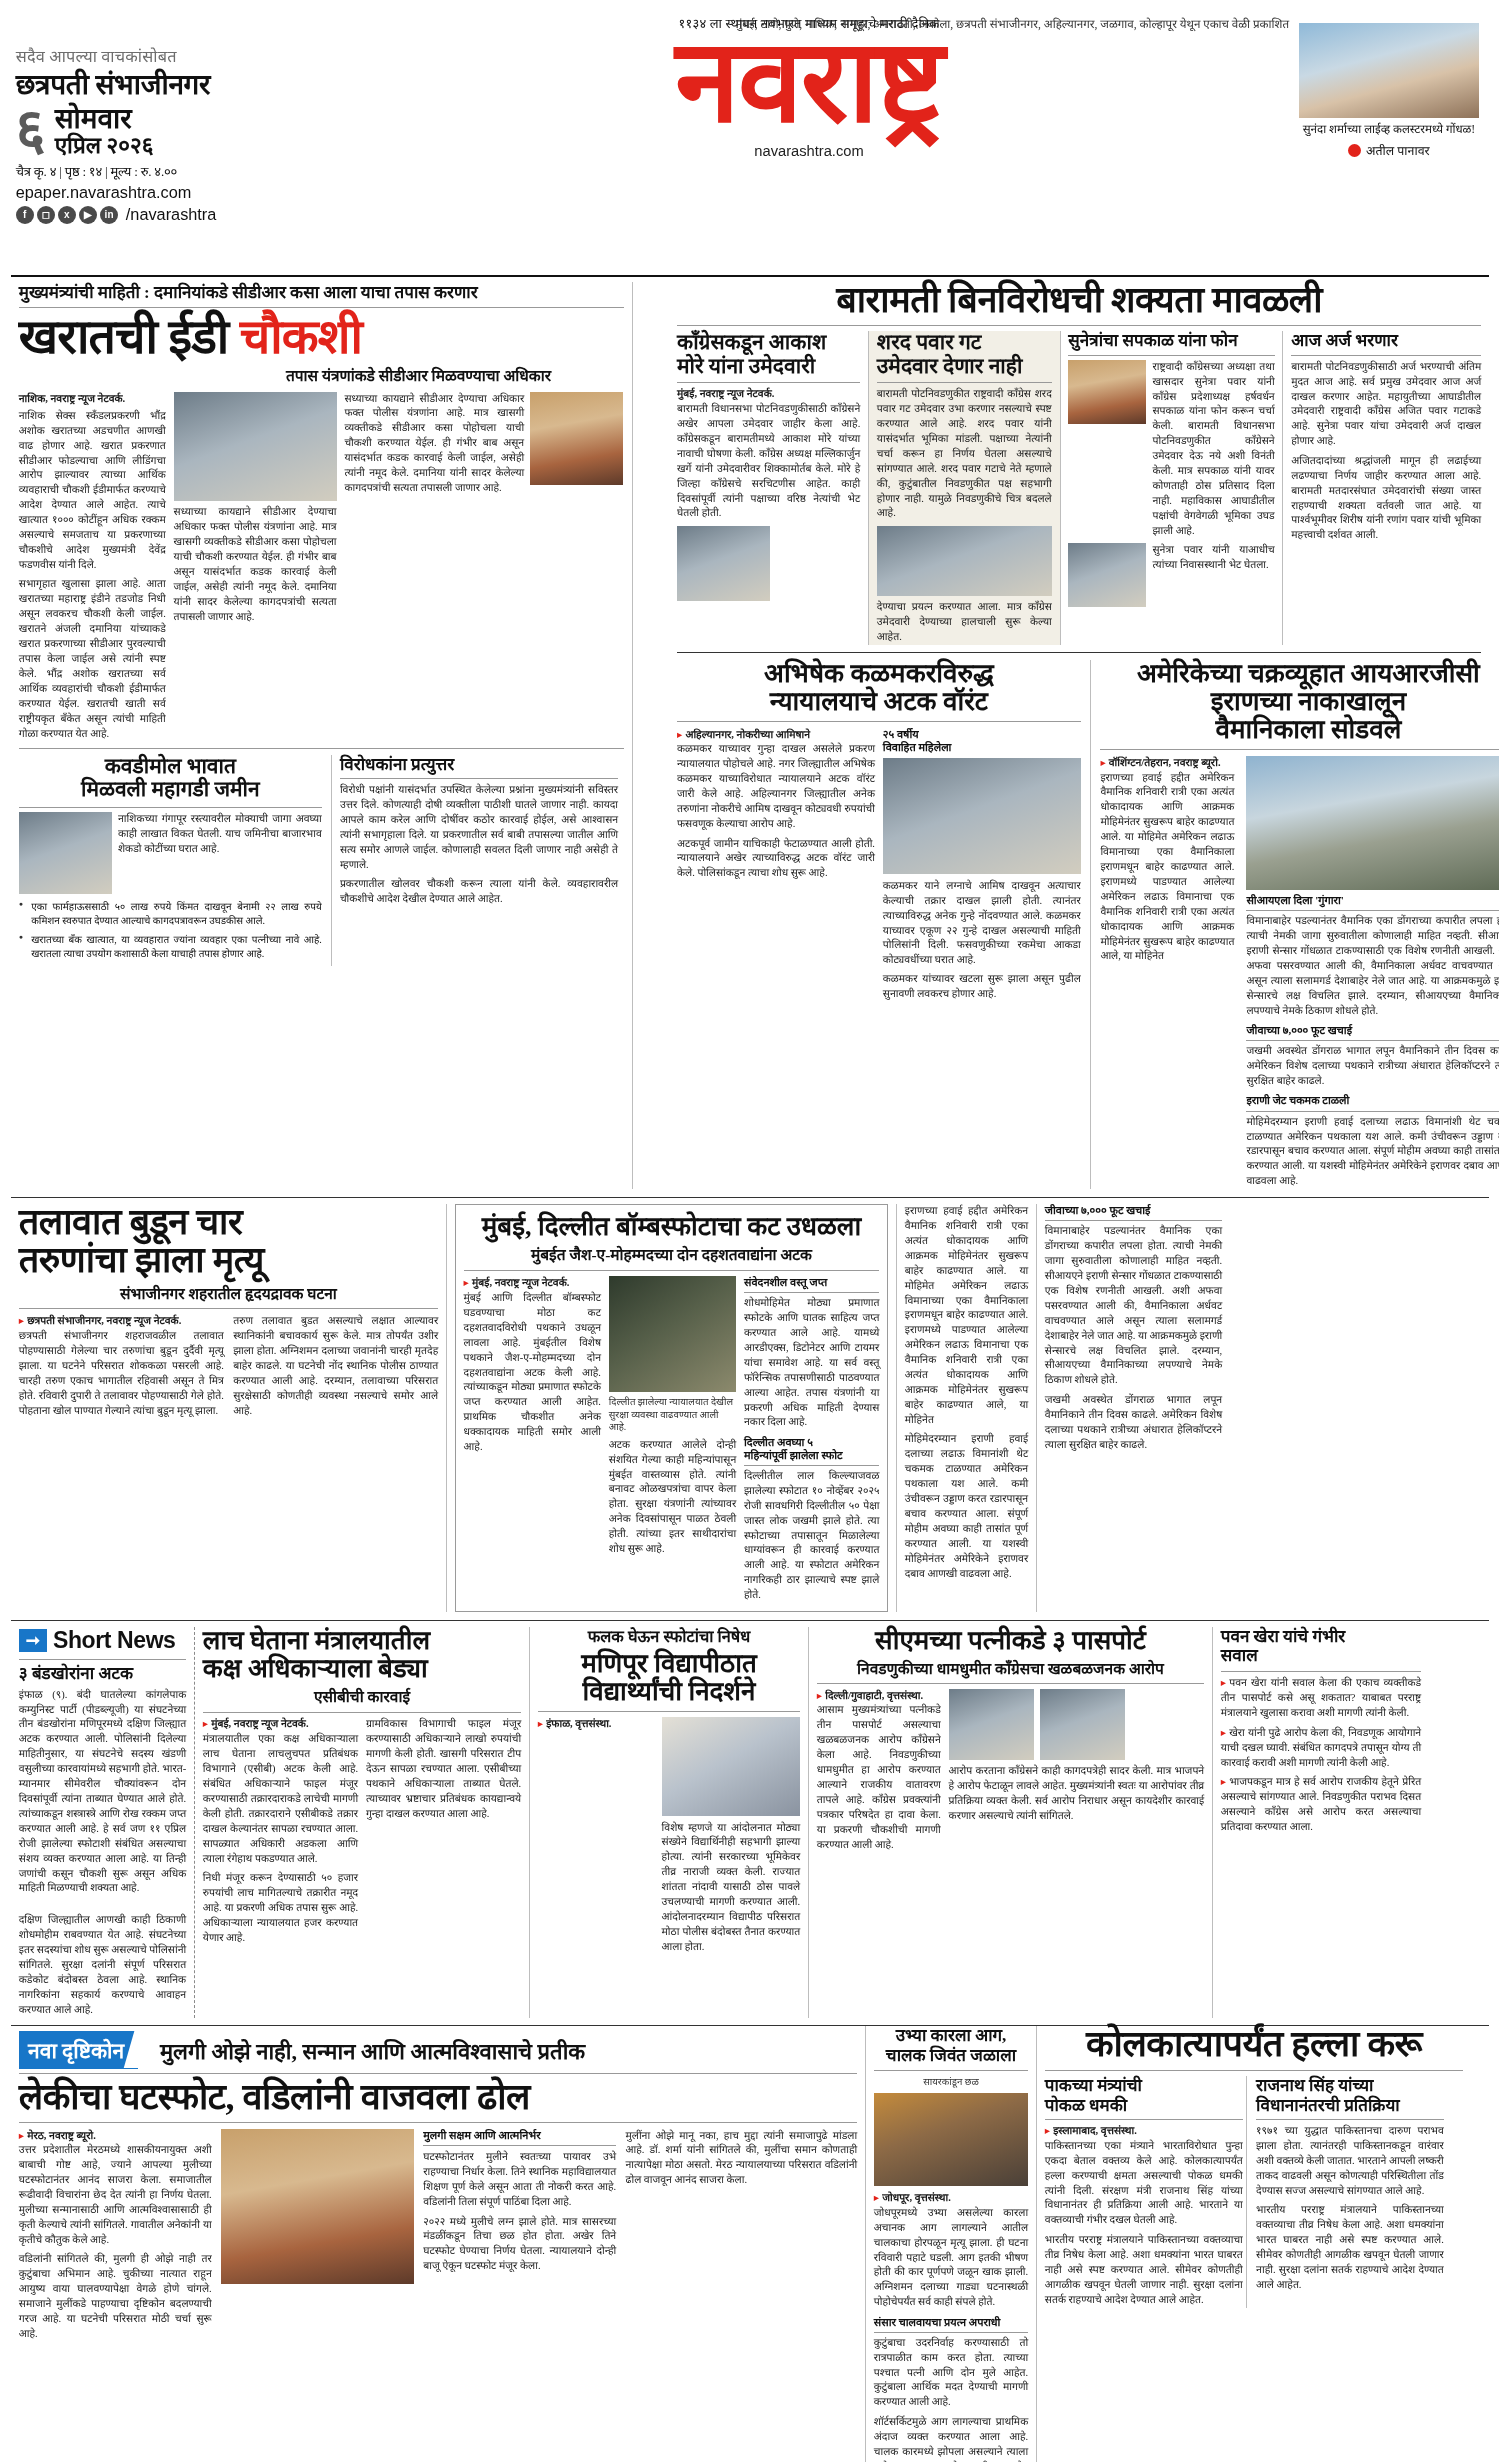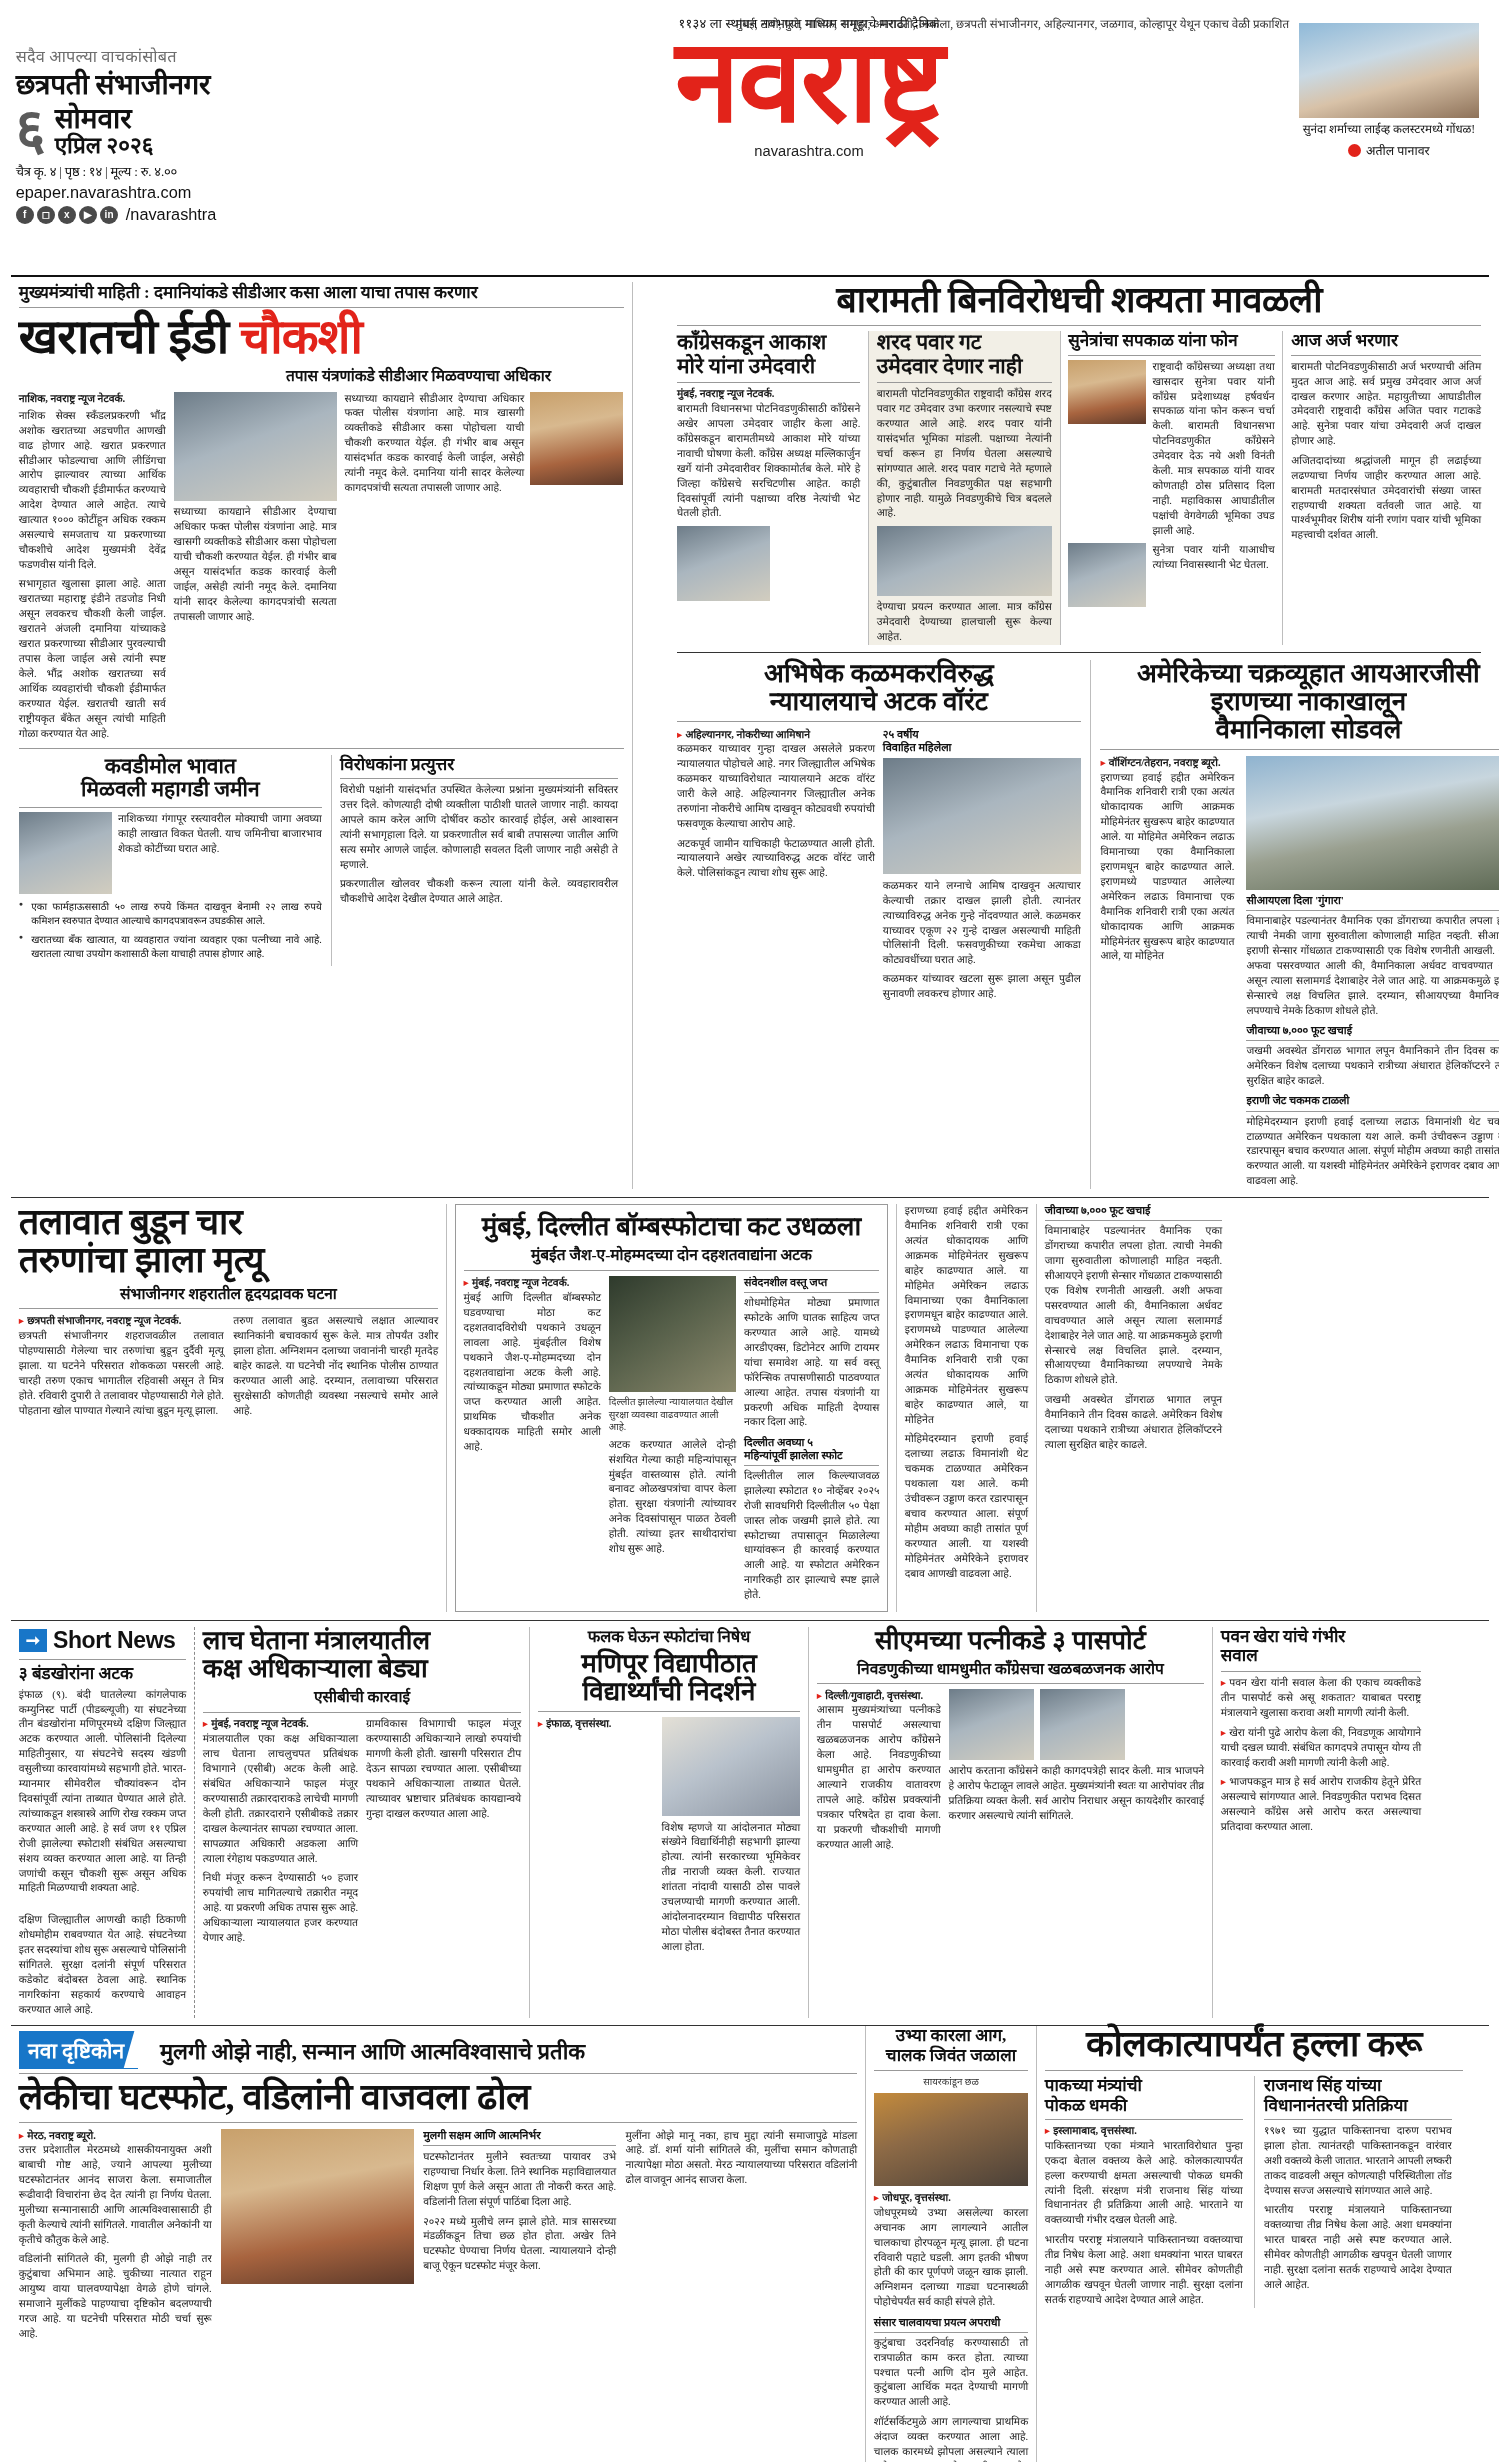--- a/index.html
+++ b/index.html
@@ -481,21 +481,21 @@
       <div class="body-txt">जोधपूरमध्ये उभ्या असलेल्या कारला अचानक आग लागल्याने आतील चालकाचा होरपळून मृत्यू झाला. ही घटना रविवारी पहाटे घडली. आग इतकी भीषण होती की कार पूर्णपणे जळून खाक झाली. अग्निशमन दलाच्या गाड्या घटनास्थळी पोहोचेपर्यंत सर्व काही संपले होते.</div>
       <div class="hl-xs" style="margin-top:5.4px;">संसार चालवायचा प्रयत्न अपराधी</div>
       <div class="rule-thin" style="margin:3.1px 0;"></div>
       <div class="body-txt">कुटुंबाचा उदरनिर्वाह करण्यासाठी तो रात्रपाळीत काम करत होता. त्याच्या पश्चात पत्नी आणि दोन मुले आहेत. कुटुंबाला आर्थिक मदत देण्याची मागणी करण्यात आली आहे.</div>
       <div class="body-txt" style="margin-top:4.7px;">शॉर्टसर्किटमुळे आग लागल्याचा प्राथमिक अंदाज व्यक्त करण्यात आला आहे. चालक कारमध्ये झोपला असल्याने त्याला बाहेर पडता आले नाही. मृतदेह ओळखण्यापलीकडे जळाला आहे. पोलिसांनी अकस्मात मृत्यूची नोंद केली आहे.</div>
     </div>
 
     <div class="col vline" style="width:435px;">
       <div class="hl-xl kicker-center">कोलकात्यापर्यंत हल्ला करू</div>
       <div class="rule-thin" style="margin:5.4px 0;"></div>
-      <div style="display:flex; gap:11px;">
+      <div style="display:flex; gap:3px;">
         <div style="width:198px;">
           <div class="hl-sm" style="white-space:pre-line;">पाकच्या मंत्र्यांची
 पोकळ धमकी</div>
           <div class="rule-thin" style="margin:3.9px 0;"></div>
           <div class="body-txt bullet"><span class="byline">इस्लामाबाद, वृत्तसंस्था.</span></div>
           <div class="body-txt">पाकिस्तानच्या एका मंत्र्याने भारताविरोधात पुन्हा एकदा बेताल वक्तव्य केले आहे. कोलकात्यापर्यंत हल्ला करण्याची क्षमता असल्याची पोकळ धमकी त्यांनी दिली. संरक्षण मंत्री राजनाथ सिंह यांच्या विधानानंतर ही प्रतिक्रिया आली आहे. भारताने या वक्तव्याची गंभीर दखल घेतली आहे.</div>
           <div class="body-txt" style="margin-top:4.7px;">भारतीय परराष्ट्र मंत्रालयाने पाकिस्तानच्या वक्तव्याचा तीव्र निषेध केला आहे. अशा धमक्यांना भारत घाबरत नाही असे स्पष्ट करण्यात आले. सीमेवर कोणतीही आगळीक खपवून घेतली जाणार नाही. सुरक्षा दलांना सतर्क राहण्याचे आदेश देण्यात आले आहेत.</div>
         </div>
         <div style="width:198px;" class="vline">
           <div style="padding-left:9.3px;">

